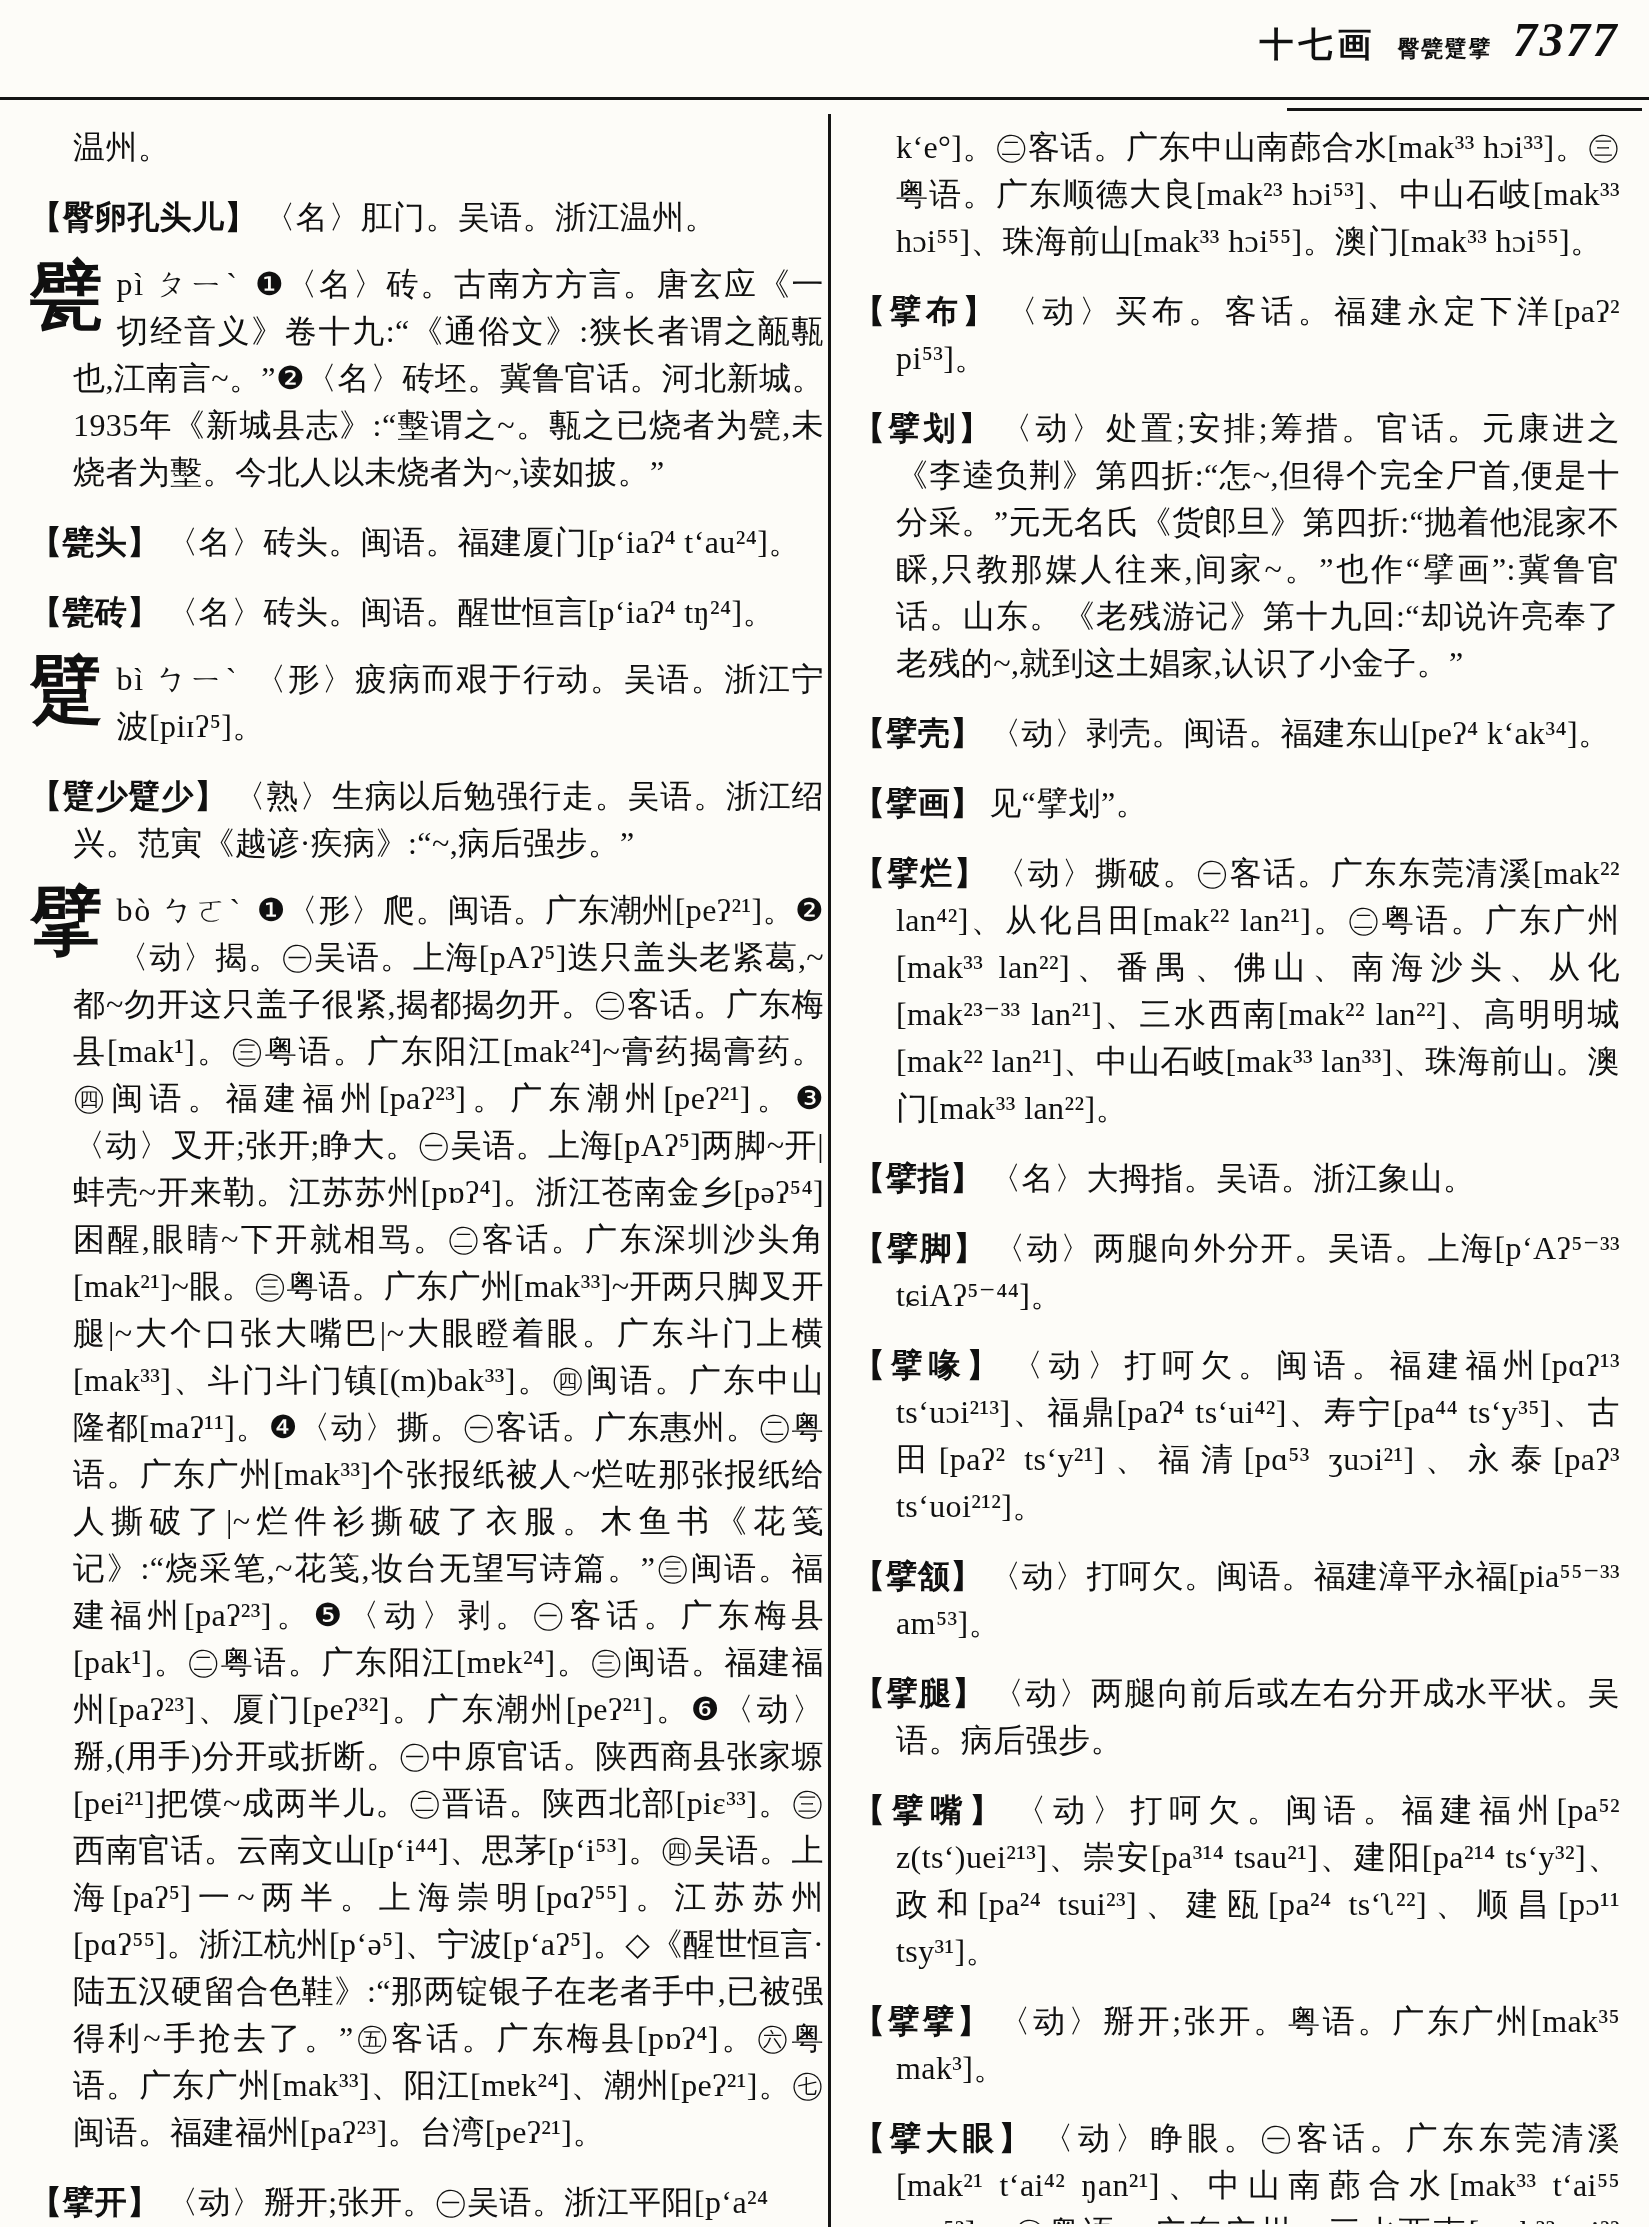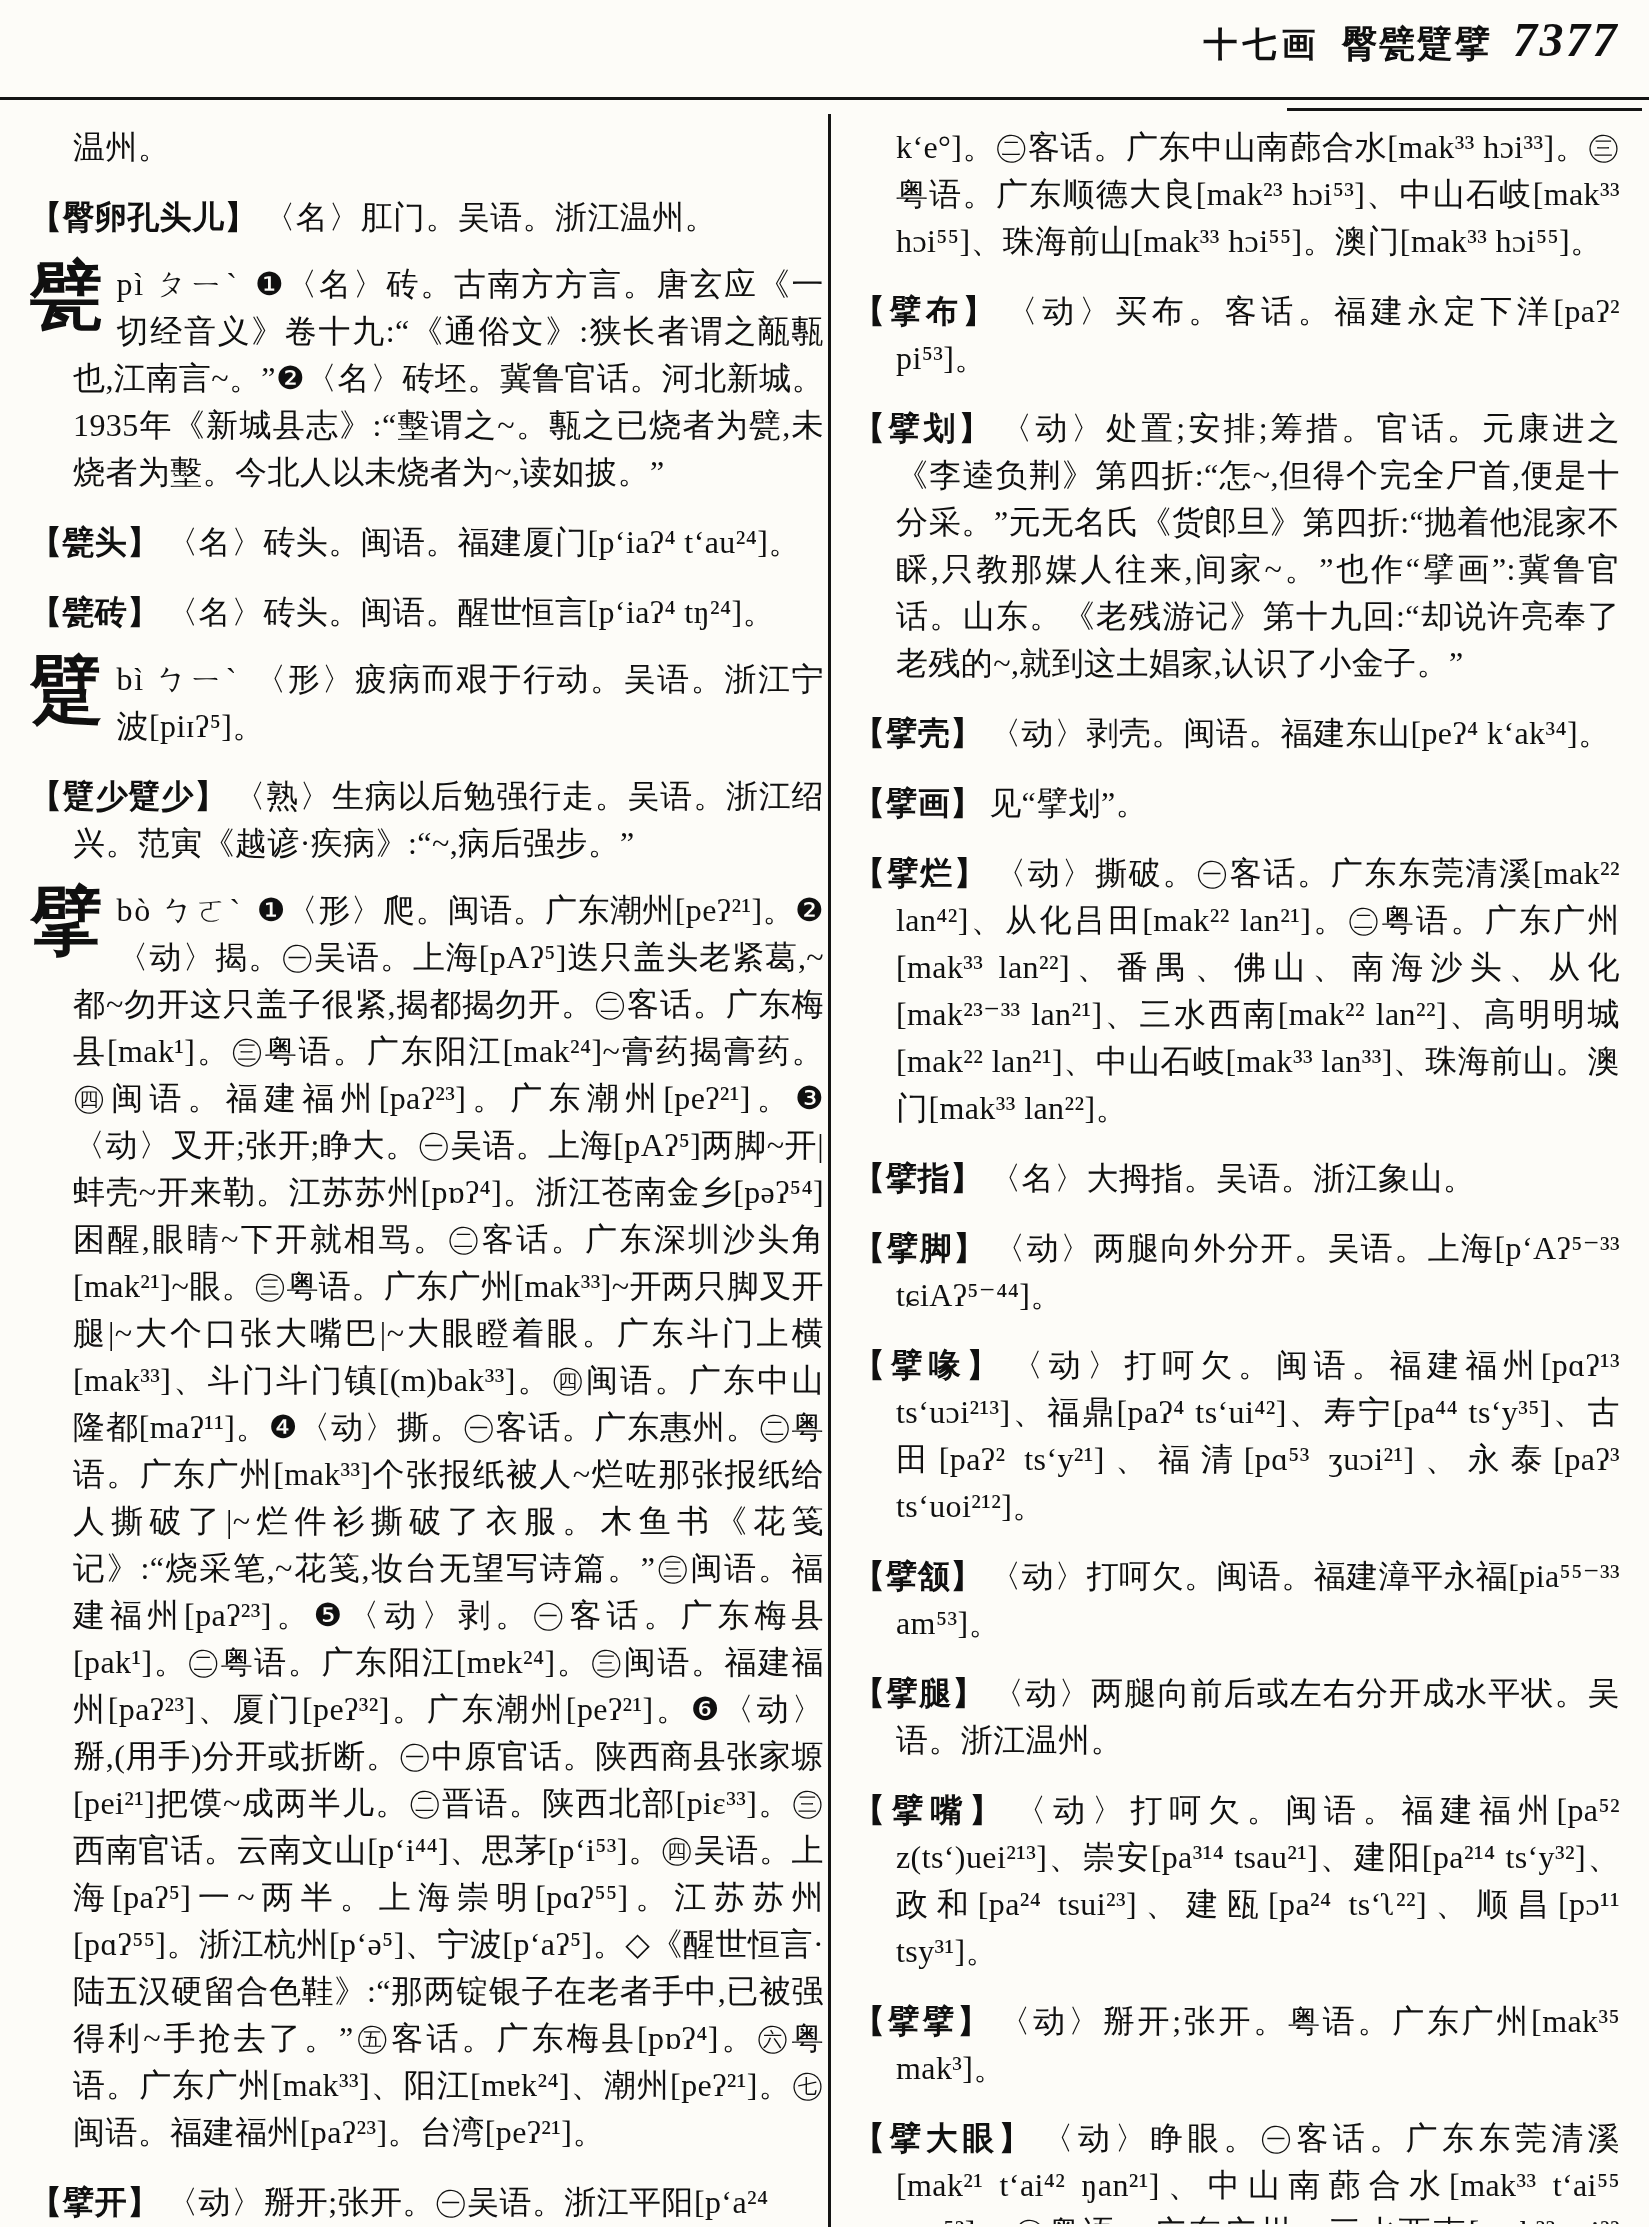--- a/index.html
+++ b/index.html
@@ -10,21 +10,21 @@
     font-family:"Liberation Serif","DejaVu Serif",serif;
     position:relative;overflow:hidden;
   }
   .page{position:absolute;inset:0;}
   
   .header{
     position:absolute;top:11.5px;right:31px;
     display:flex;align-items:baseline;gap:21px;
   }
   .header .section{font-size:34px;font-weight:700;letter-spacing:5px;}
-  .header .chars{font-size:36px;font-weight:700;letter-spacing:1.6px;}
+  .header .chars{font-size:22px;font-weight:700;letter-spacing:1.6px;}
   .header .pageno{font-size:48px;font-weight:700;font-style:italic;letter-spacing:2.5px;}
   .header-rule{
     position:absolute;left:0;top:97px;width:1650px;height:2.5px;background:#151515;
   }
   .header-subrule{
     position:absolute;right:8.2px;top:108px;width:355px;height:2.5px;background:#151515;
   }
   
   .col{
     position:absolute;top:124px;height:2100px;overflow:hidden;
@@ -78,21 +78,21 @@
     <p class="cont">kʻe°]。㊁客话。广东中山南蓢合水[mak³³ hɔi³³]。㊂粤语。广东顺德大良[mak²³ hɔi⁵³]、中山石岐[mak³³ hɔi⁵⁵]、珠海前山[mak³³ hɔi⁵⁵]。澳门[mak³³ hɔi⁵⁵]。</p>
     <p class="entry"><span class="hw">【擘布】</span><span>〈动〉买布。客话。福建永定下洋[paʔ² pi⁵³]。</span></p>
     <p class="entry"><span class="hw">【擘划】</span><span>〈动〉处置;安排;筹措。官话。元康进之《李逵负荆》第四折:“怎~,但得个完全尸首,便是十分采。”元无名氏《货郎旦》第四折:“抛着他混家不睬,只教那媒人往来,间家~。”也作“擘画”:冀鲁官话。山东。《老残游记》第十九回:“却说许亮奉了老残的~,就到这土娼家,认识了小金子。”</span></p>
     <p class="entry"><span class="hw">【擘壳】</span><span>〈动〉剥壳。闽语。福建东山[peʔ⁴ kʻak³⁴]。</span></p>
     <p class="entry"><span class="hw">【擘画】</span><span>见“擘划”。</span></p>
     <p class="entry"><span class="hw">【擘烂】</span><span>〈动〉撕破。㊀客话。广东东莞清溪[mak²² lan⁴²]、从化吕田[mak²² lan²¹]。㊁粤语。广东广州[mak³³ lan²²]、番禺、佛山、南海沙头、从化[mak²³⁻³³ lan²¹]、三水西南[mak²² lan²²]、高明明城[mak²² lan²¹]、中山石岐[mak³³ lan³³]、珠海前山。澳门[mak³³ lan²²]。</span></p>
     <p class="entry"><span class="hw">【擘指】</span><span>〈名〉大拇指。吴语。浙江象山。</span></p>
     <p class="entry"><span class="hw">【擘脚】</span><span>〈动〉两腿向外分开。吴语。上海[pʻAʔ⁵⁻³³ tɕiAʔ⁵⁻⁴⁴]。</span></p>
     <p class="entry"><span class="hw">【擘喙】</span><span>〈动〉打呵欠。闽语。福建福州[pɑʔ¹³ tsʻuɔi²¹³]、福鼎[paʔ⁴ tsʻui⁴²]、寿宁[pa⁴⁴ tsʻy³⁵]、古田[paʔ² tsʻy²¹]、福清[pɑ⁵³ ʒuɔi²¹]、永泰[paʔ³ tsʻuoi²¹²]。</span></p>
     <p class="entry"><span class="hw">【擘颔】</span><span>〈动〉打呵欠。闽语。福建漳平永福[pia⁵⁵⁻³³ am⁵³]。</span></p>
-    <p class="entry"><span class="hw">【擘腿】</span><span>〈动〉两腿向前后或左右分开成水平状。吴语。浙江温州。</span></p>
+    <p class="entry"><span class="hw">【擘腿】</span><span>〈动〉两腿向前后或左右分开成水平状。吴语。病后强步。</span></p>
     <p class="entry"><span class="hw">【擘嘴】</span><span>〈动〉打呵欠。闽语。福建福州[pa⁵² z(tsʻ)uei²¹³]、崇安[pa³¹⁴ tsau²¹]、建阳[pa²¹⁴ tsʻy³²]、政和[pa²⁴ tsui²³]、建瓯[pa²⁴ tsʻʅ²²]、顺昌[pɔ¹¹ tsy³¹]。</span></p>
     <p class="entry"><span class="hw">【擘擘】</span><span>〈动〉掰开;张开。粤语。广东广州[mak³⁵ mak³]。</span></p>
     <p class="entry"><span class="hw">【擘大眼】</span><span>〈动〉睁眼。㊀客话。广东东莞清溪[mak²¹ tʻai⁴² ŋan²¹]、中山南蓢合水[mak³³ tʻai⁵⁵ ŋan⁵²]。㊁粤语。广东广州、三水西南[mak³³ tai²² ŋɛn¹³]、宝安沙井[mæ³⁵ tai³² ŋan¹¹]、中山石岐[mak³³ tai³³ ŋan²¹³]、珠海前山[mak³³ tai³³ ŋan¹³]。香港[mak³³ tai²² ŋan¹³]。</span></p>
     <p class="entry"><span class="hw">【擘口仔】</span><span>〈名〉演员;唱戏的小伙子。粤语。香港。林迪《半生牛马》:“事实上,~不会 鼠人嘢,时时鼠人</span></p>
   </div>
 
 </div>
 
 
 </body></html>

